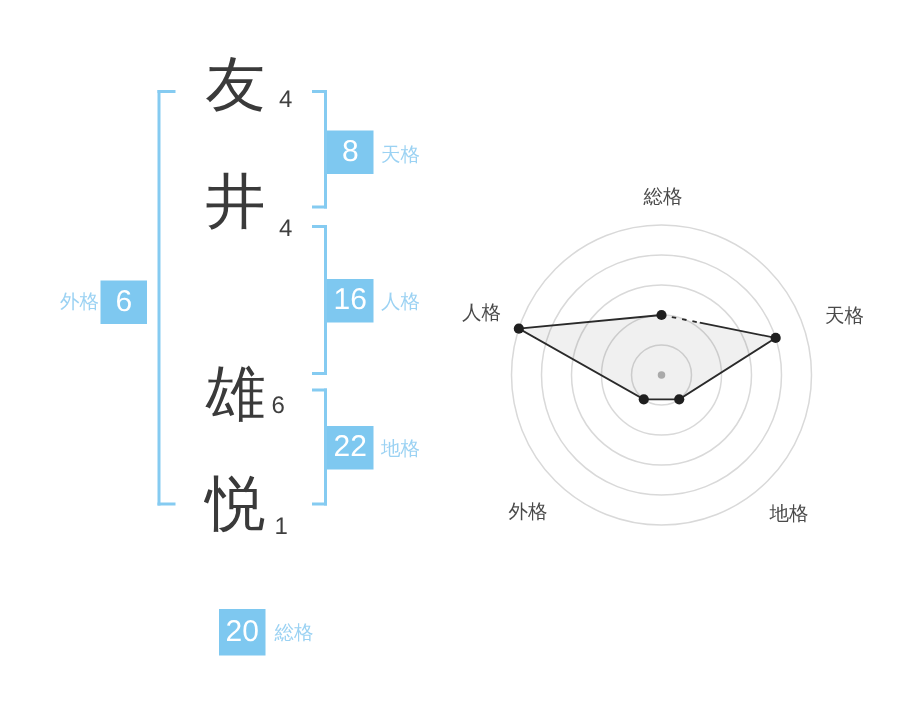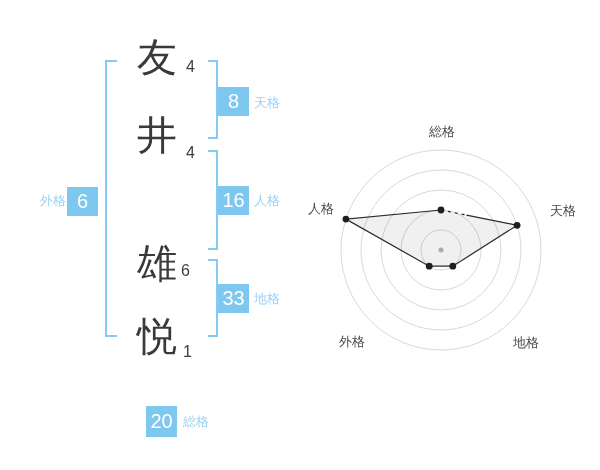--- a/index.html
+++ b/index.html
@@ -84,21 +84,21 @@
     <div id="bracket-ten" class="bracket right"></div>
     <div id="bracket-jin" class="bracket right"></div>
     <div id="bracket-chi" class="bracket right"></div>
 
     <div class="vbox" style="left:218px; top:87px">8</div>
     <span class="blabel" style="left:254px; top:95px">天格</span>
 
     <div class="vbox" style="left:218px; top:186px">16</div>
     <span class="blabel" style="left:254px; top:193px">人格</span>
 
-    <div class="vbox" style="left:218px; top:284px">33</div>
+    <div class="vbox" style="left:218px; top:284px">22</div>
     <span class="blabel" style="left:254px; top:291px">地格</span>
 
     <div class="vbox" style="left:146px; top:406px; height:31px">20</div>
     <span class="blabel" style="left:183px; top:414px">総格</span>
   </div>
 
   <svg id="radar-svg" width="600" height="470" viewBox="0 0 600 470">
       <circle cx="441" cy="250" r="20" fill="none" stroke="#d9d9d9" stroke-width="1"></circle>
       <circle cx="441" cy="250" r="40" fill="none" stroke="#d9d9d9" stroke-width="1"></circle>
       <circle cx="441" cy="250" r="60" fill="none" stroke="#d9d9d9" stroke-width="1"></circle>

